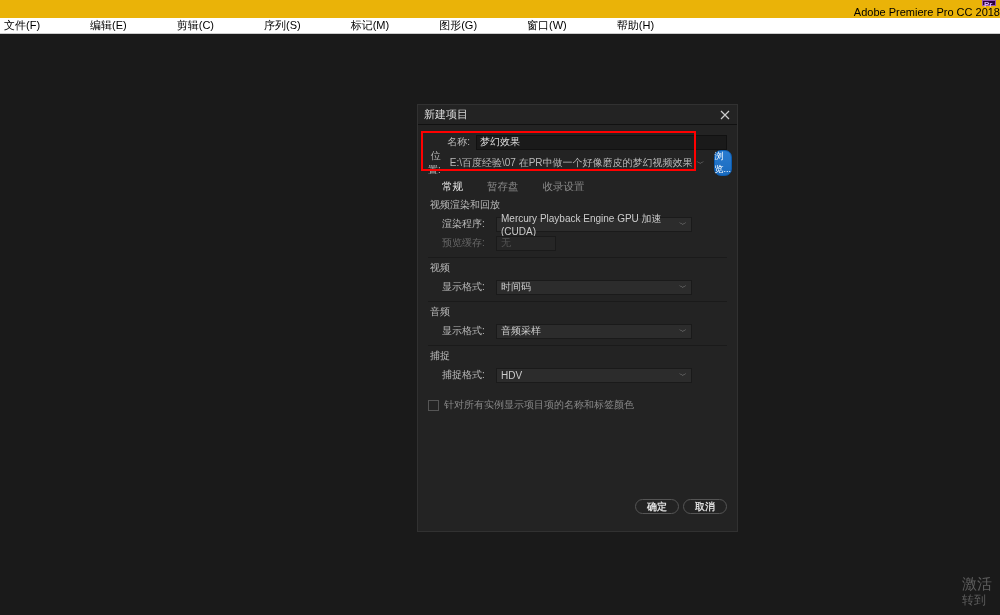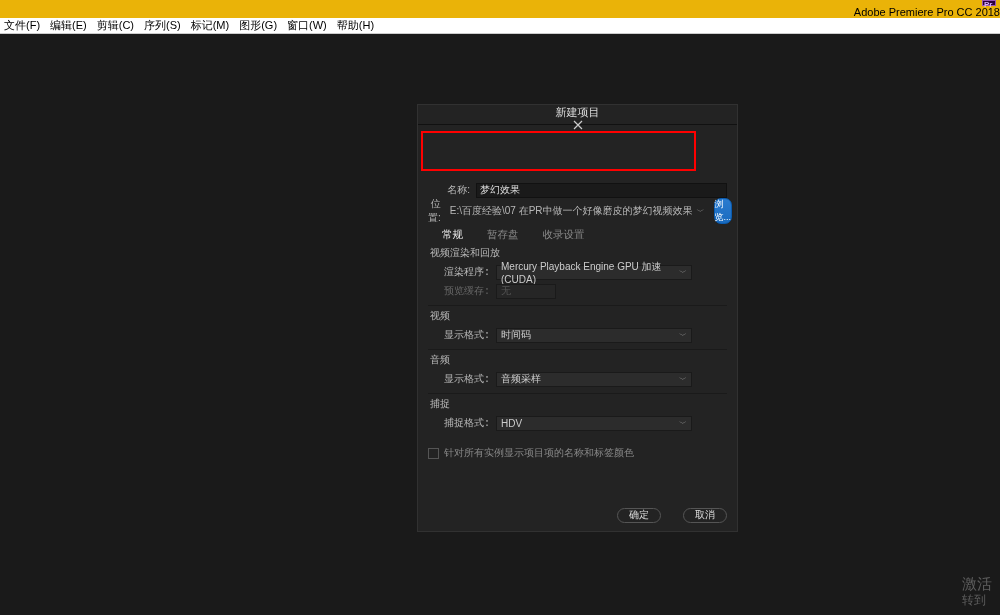--- a/index.html
+++ b/index.html
@@ -3,52 +3,52 @@
 <meta charset="utf-8">
 <style>
   * { margin:0; padding:0; box-sizing:border-box; font-family:"Microsoft YaHei","Segoe UI",sans-serif; }
   body { width:1000px; height:615px; background:#1a1a1a; overflow:hidden; position:relative; }
   
   .titlebar { height:18px; background:#eab308; display:flex; align-items:flex-end;flex-direction:column; }
   .app-icon { width:14px; height:14px; margin:0 4px 0 2px; background:#2d003d; border:1px solid #9b59b6; position:relative; }
   .app-icon::before { content:"Pr"; position:absolute; top:-1px; left:1px; font-size:8px; font-weight:bold; color:#d7b0ff; }
   .title-text { font-size:11px; color:#000; }
   
-  .menubar { height:16px; background:#fff; display:flex; align-items:center; padding-left:4px; border-bottom:1px solid #ccc; }
+  .menubar { height:16px; background:#fff; display:flex; align-items:center; padding-left:4px; border-bottom:1px solid #ccc;gap:40px; }
   .menu-item { font-size:11px; color:#000; margin-right:10px; cursor:default; }
   
   .workspace { position:absolute; top:34px; left:0; right:0; bottom:0; background:#1a1a1a; }
   
   .dialog { position:absolute; left:417px; top:104px; width:321px; height:428px; background:#232323; border:1px solid #313131; display:flex; flex-direction:column; font-size:10px; color:#b8b8b8; }
-  .dlg-titlebar { height:20px; background:#232323; display:flex; align-items:center; justify-content:space-between; padding:0 6px; border-bottom:1px solid #111;flex-direction:column; }
+  .dlg-titlebar { height:20px; background:#232323; display:flex; align-items:center; justify-content:space-between; padding:0 6px; border-bottom:1px solid #111; }
   .dlg-title { font-size:11px; color:#ddd; }
   .dlg-close { width:12px; height:12px; display:flex; align-items:center; justify-content:center; color:#ddd; cursor:pointer; }
   .dlg-body { flex:1; padding:8px 10px 4px 10px; position:relative; }
-  .row { display:flex; align-items:center; height:18px; margin-bottom:1px;margin-top:48px; }
+  .row { display:flex; align-items:center; height:18px; margin-bottom:1px; }
   .lbl { width:42px; text-align:right; margin-right:6px; color:#b8b8b8; }
   .txt-input { flex:1; height:15px; background:#1a1a1a; border:1px solid #111; color:#ddd; padding:0 3px; font-size:10px; }
   .path-input { flex:1; padding:0 3px; color:#b8b8b8; font-size:10px; display:flex; align-items:center; justify-content:space-between; }
   .chev { color:#888; font-size:8px; margin-left:4px; }
   .browse-btn { width:34px; height:26px; margin-left:6px; background:linear-gradient(#2a7bcf,#1a6bbf); border:1px solid #0a5baf; border-radius:7px; color:#fff; font-size:9px; display:flex; align-items:center; justify-content:center; cursor:pointer; }
   .red-box { position:absolute; border:2px solid #ff0000; pointer-events:none; }
   .tabs { display:flex; gap:24px; margin:8px 0 4px 14px; }
   .tab { color:#888; font-size:10.5px; cursor:pointer; }
   .tab.active { color:#e8e8e8; }
   .section { margin-top:2px; }
   .sect-title { color:#b8b8b8; font-size:10px; margin:3px 0 3px 2px; }
   .subrow { display:flex; align-items:center; height:18px; margin-bottom:1px; padding-left:14px; }
-  .sublbl { width:48px; text-align:right; margin-right:6px; color:#b8b8b8; font-size:10px;font-family:Liberation Mono, monospace; }
+  .sublbl { width:48px; text-align:left; margin-right:6px; color:#b8b8b8; font-size:10px; }
   .sublbl.dim { color:#666; }
   .dd { flex:1; max-width:196px; height:15px; background:#2c2c2c; border:1px solid #1a1a1a; color:#ccc; font-size:10px; padding:0 4px; display:flex; align-items:center; justify-content:space-between; cursor:pointer; }
   .dd .dd-chev { color:#888; font-size:8px; }
   .dd.dim { color:#555; background:#262626; border-color:#1a1a1a; }
   .sep { height:1px; background:#1a1a1a; margin:5px 0 3px 0; }
   .chk-row { display:flex; align-items:center; margin-top:14px; color:#888; font-size:10px; }
   .chk { width:11px; height:11px; border:1px solid #555; margin-right:5px; cursor:pointer; }
-  .dlg-footer { height:32px; display:flex; align-items:center; justify-content:flex-end; padding-right:10px; gap:22px; }
+  .dlg-footer { height:32px; display:flex; align-items:flex-start; justify-content:flex-end; padding-right:10px; gap:4px;font-weight:bold; }
   .pill-btn { width:44px; height:15px; border:1px solid #555; border-radius:8px; background:#232323; color:#ddd; font-size:10px; display:flex; align-items:center; justify-content:center; cursor:pointer; }
   
   .watermark { position:absolute; right:8px; bottom:8px; font-size:15px; color:#5e5e5e; text-align:left; line-height:1.2; }
   .watermark .l2 { font-size:12px; }
 </style>
 </head>
 <body>
 
 <div class="titlebar">
   <div class="app-icon"></div>

